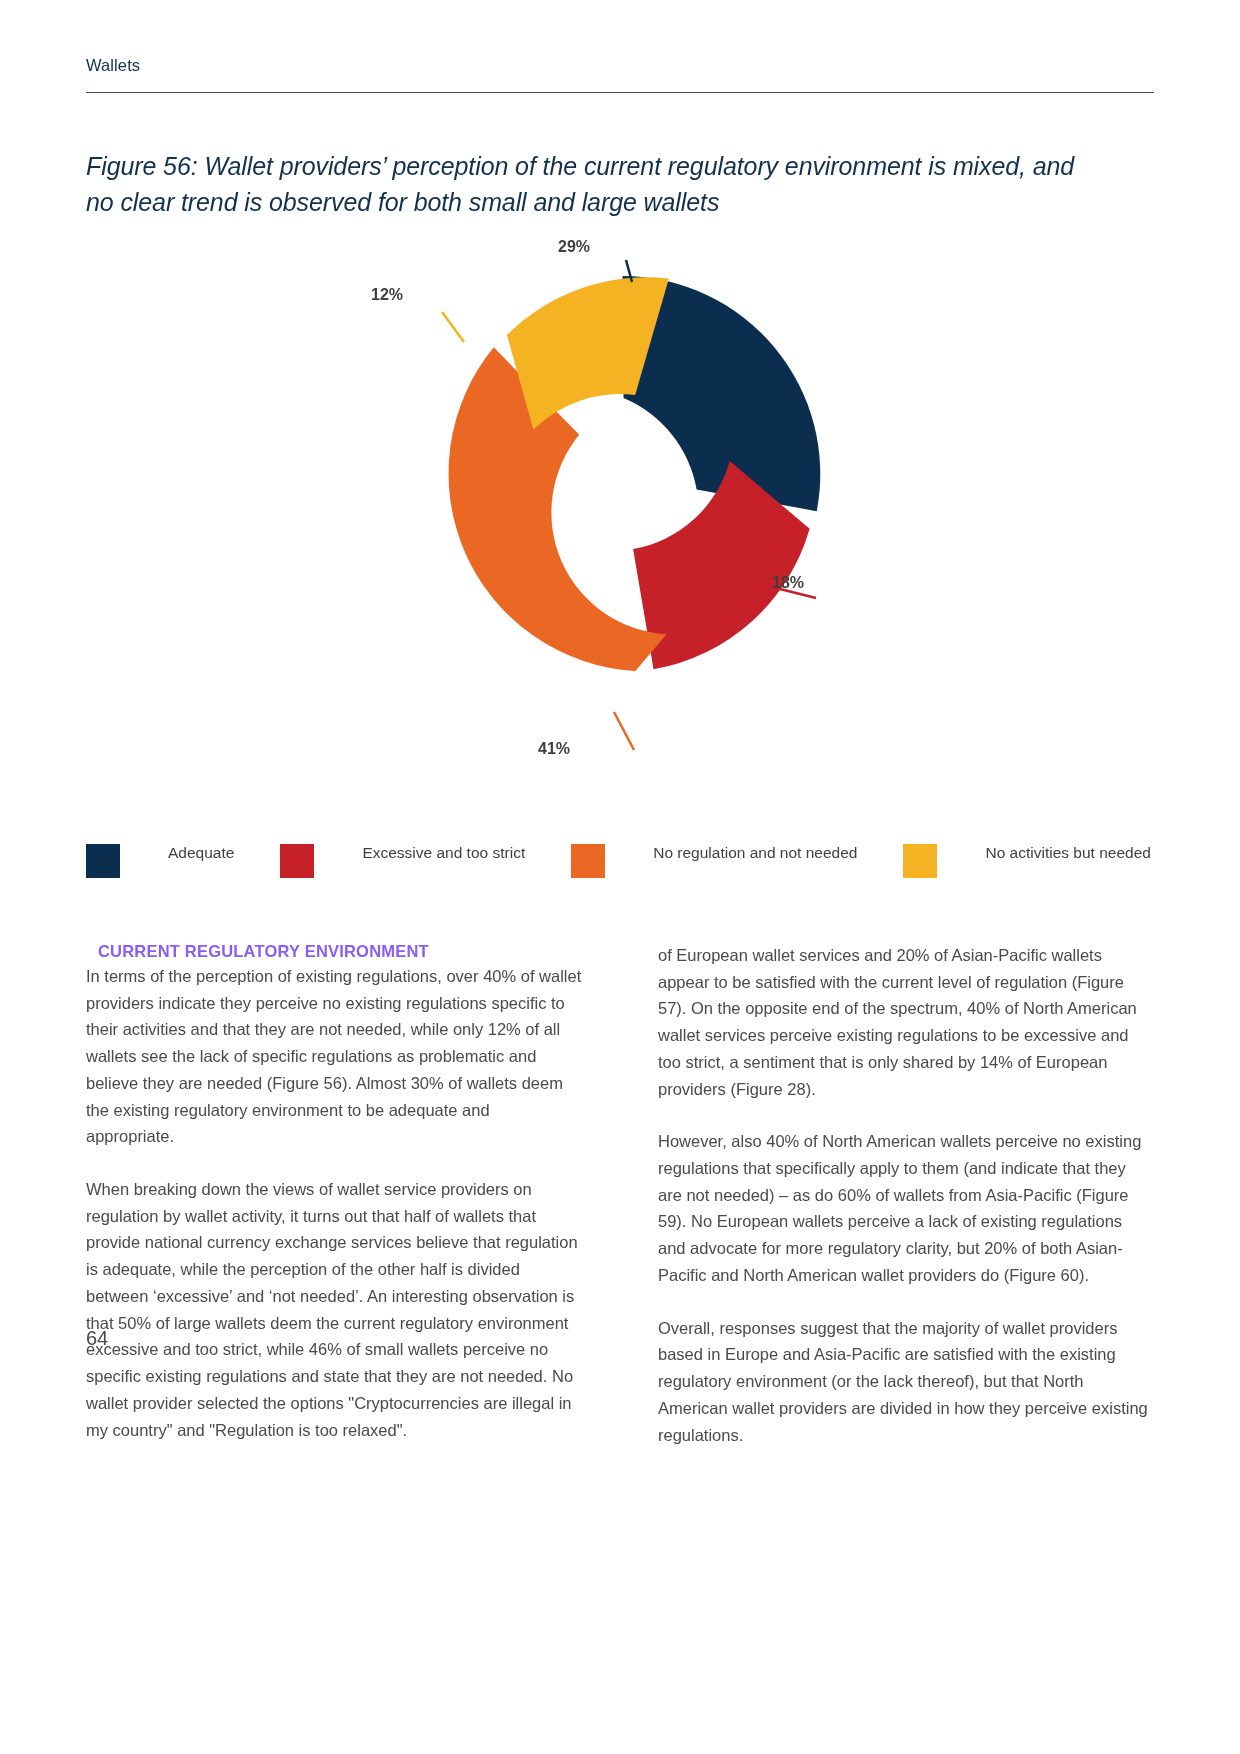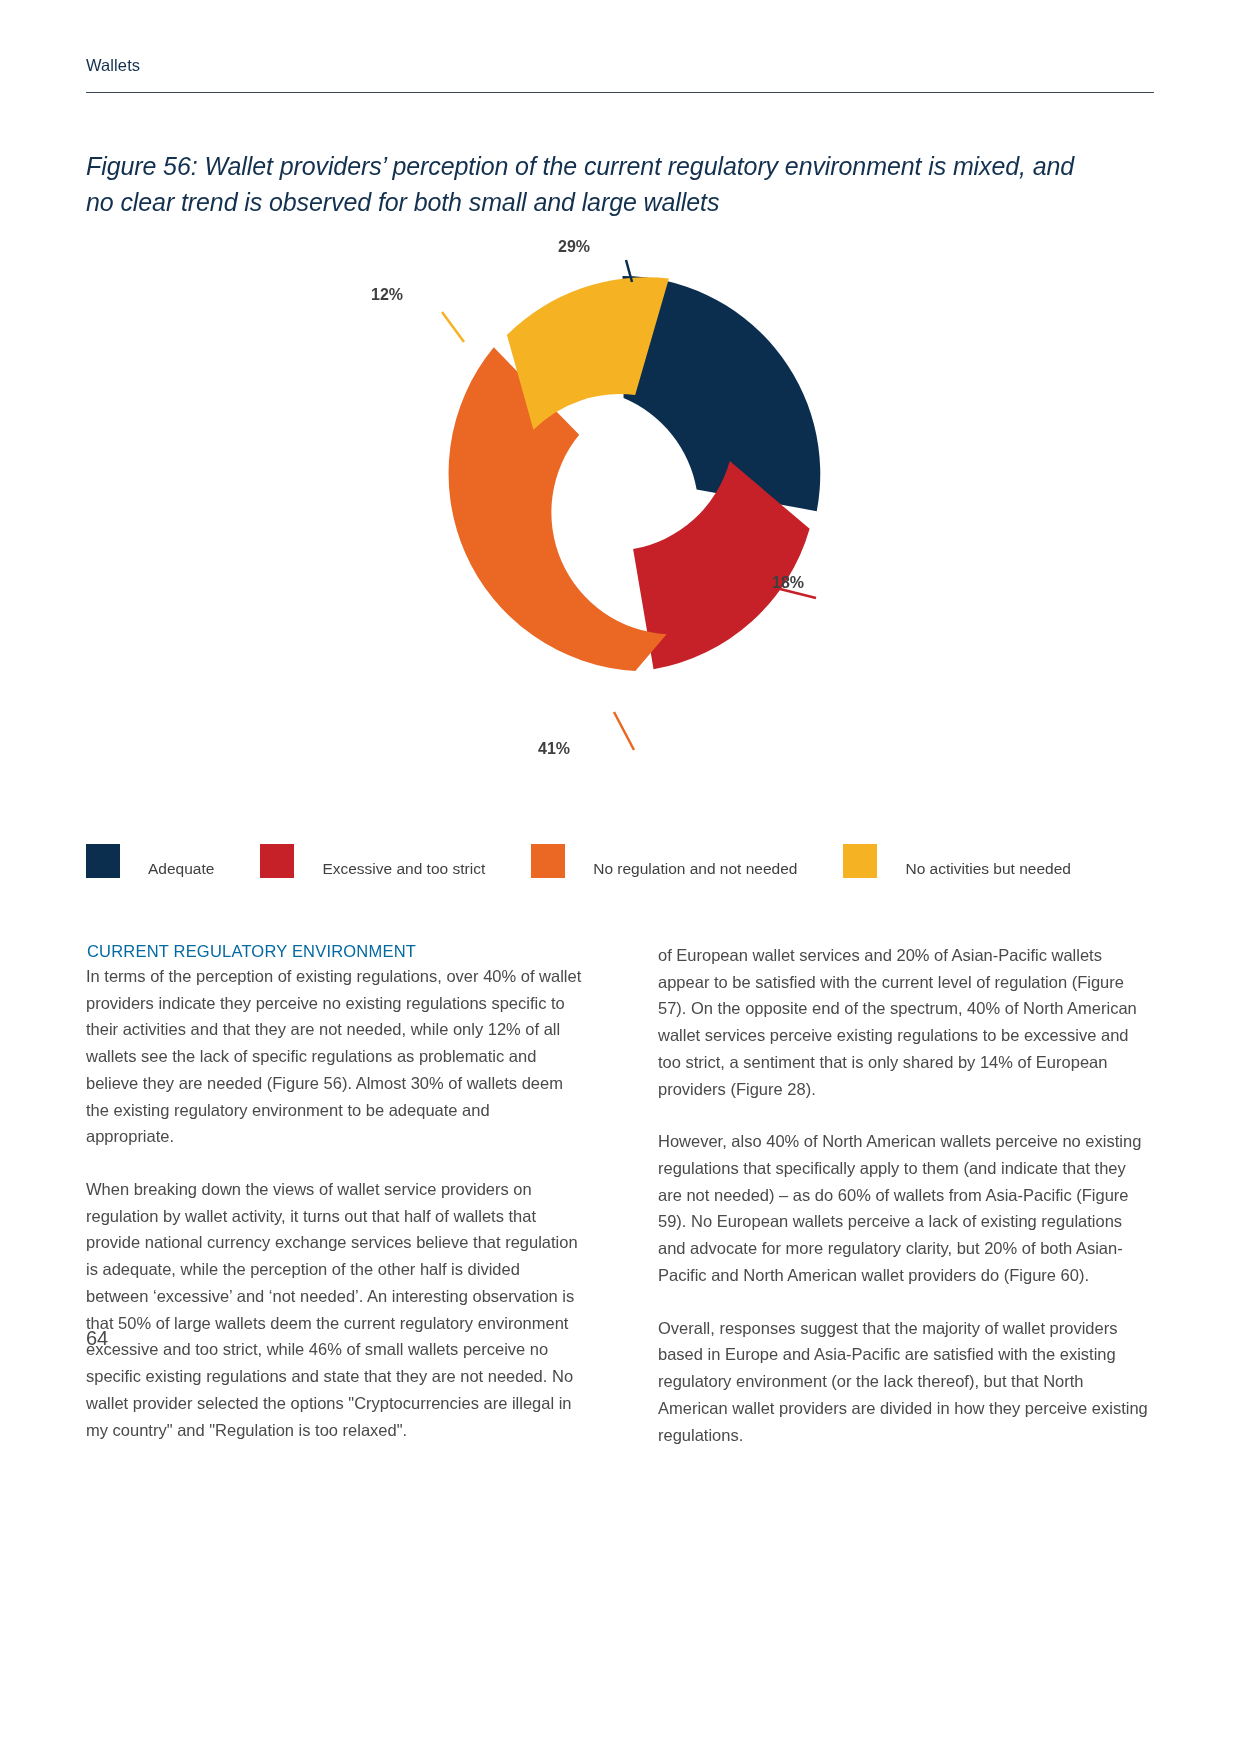--- a/index.html
+++ b/index.html
@@ -78,21 +78,22 @@
 
   
   .legend {
     display: flex;
     align-items: center;
     margin-top: 6px;
     width: 1068px;
   }
   .legend-item {
     display: flex;
-    align-items: flex-end;
+    align-items: flex-start;
+    gap: 20px;
   }
   .legend-item + .legend-item { margin-left: 46px; }
   .legend-swatch {
     width: 34px;
     height: 34px;
     flex: none;
   }
   .legend-label {
     margin-left: 28px;
     font-size: 15.5px;
@@ -106,24 +107,24 @@
     margin-top: 64px;
     width: 1068px;
   }
   .col {
     width: 500px;
   }
   .col.right { margin-left: 76px; }
 
   .section-heading {
     font-size: 16.5px;
-    font-weight: normal;
-    color: #0369a1;
+    font-weight: bold;
+    color: #8b5cf6;
     letter-spacing: 0.2px;
-    margin: 0 0 2px 1px;
+    margin: 0 0 2px 12px;
   }
   .col p {
     font-size: 16.5px;
     line-height: 1.62;
     margin: 0;
     color: #4a4a4a;
   }
   .col p + p { margin-top: 26px; }
 
   

